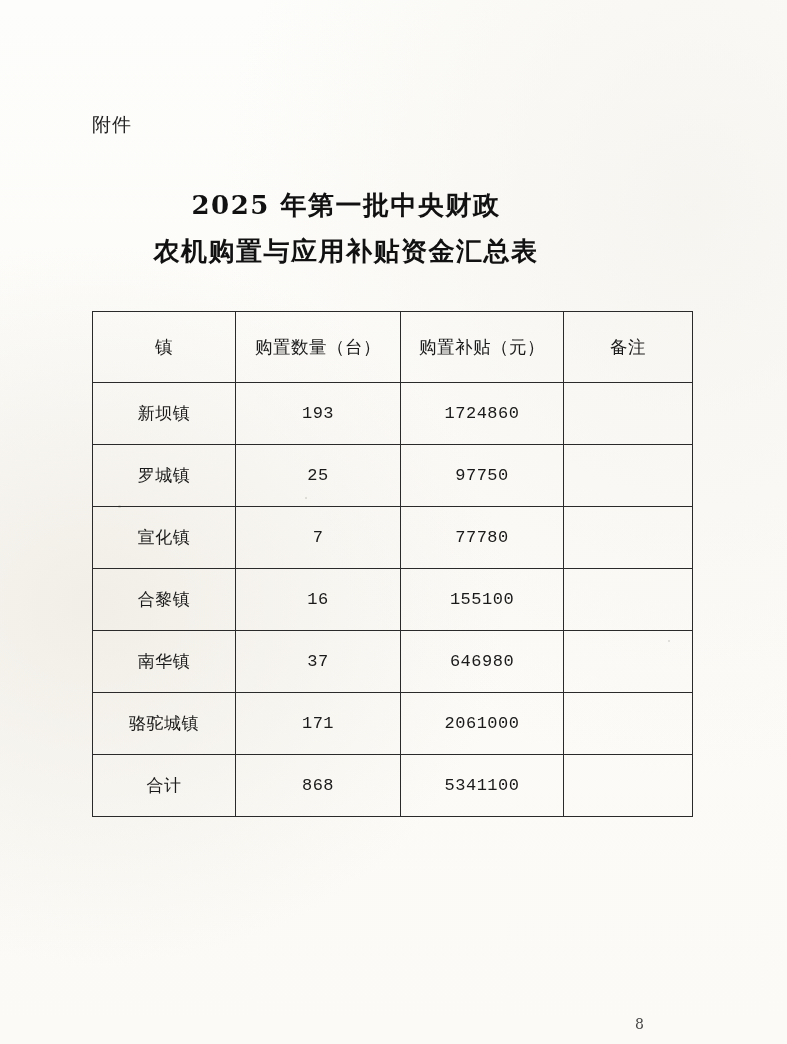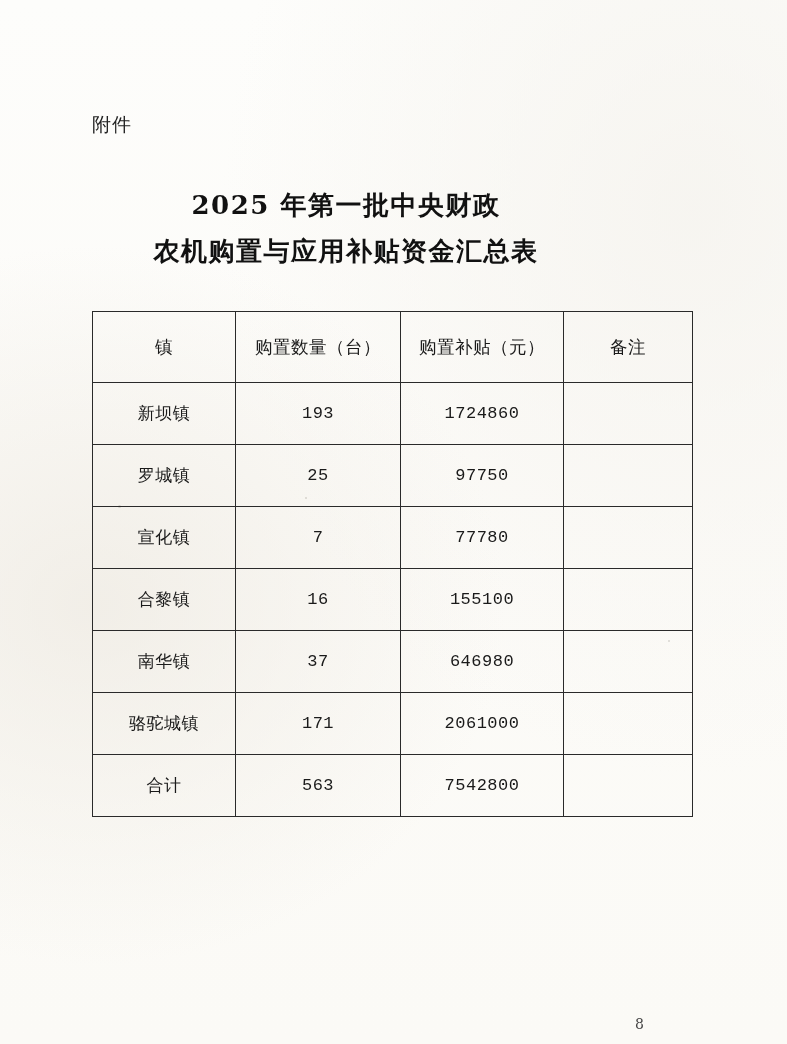--- a/index.html
+++ b/index.html
@@ -170,21 +170,21 @@
         <td></td>
       </tr>
       <tr>
         <td class="town">骆驼城镇</td>
         <td class="num">171</td>
         <td class="num">2061000</td>
         <td></td>
       </tr>
       <tr>
         <td class="town">合计</td>
-        <td class="num">563</td>
-        <td class="num">7542800</td>
+        <td class="num">868</td>
+        <td class="num">5341100</td>
         <td></td>
       </tr>
     </tbody>
   </table>
 
   <div class="page-number">8</div>
 </div>
 
 </body></html>

